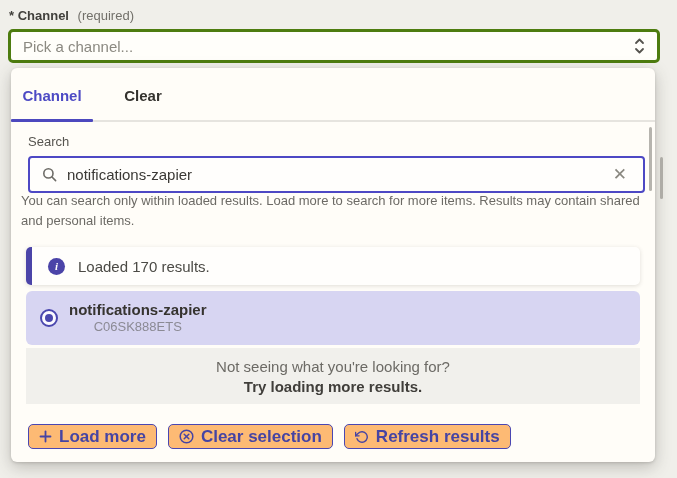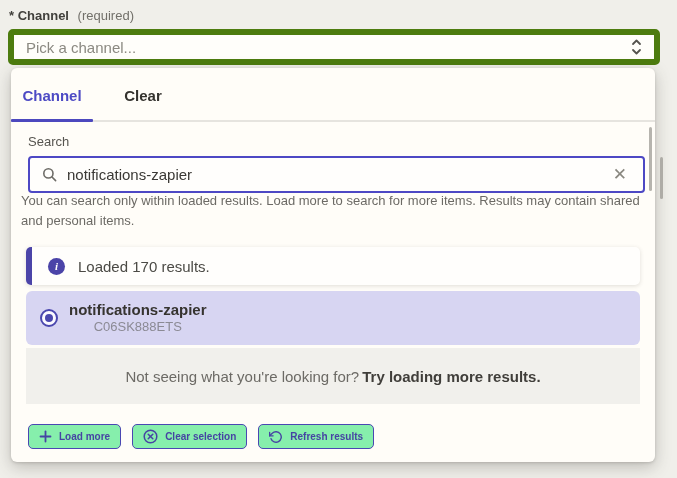--- a/index.html
+++ b/index.html
@@ -13,21 +13,21 @@
   .stage { position:relative; width:677px; height:478px; }
 
   
   .field-label { position:absolute; left:9px; top:8px; font-size:13px; }
   .field-label .name { font-weight:bold; color:#403f3b; }
   .field-label .req  { color:#72706a; margin-left:5px; }
 
   
   .select {
     position:absolute; left:8px; top:29px; width:652px; height:34px;
-    background:#fffefa; border:6px solid #4d7c0f; border-radius:5px;
+    background:#fffefa; border:3px solid #4d7c0f; border-radius:5px;
     display:flex; align-items:center; padding:12px 12px;
   }
   .select .placeholder { font-size:15px; color:#8b8981; flex:1; }
   .select .updown { display:flex; flex-direction:column; align-items:center; color:#55534e; }
 
   
   .panel {
     position:absolute; left:11px; top:68px; width:644px; height:394px;
     background:#fffdf8; border-radius:6px;
     box-shadow:0 5px 16px rgba(60,58,52,.28), 0 1px 3px rgba(60,58,52,.18);
@@ -86,32 +86,32 @@
     display:flex; align-items:center; justify-content:center; margin-right:11px; flex:none;
   }
   .radio .dot { width:8px; height:8px; border-radius:50%; background:#4a47ae; }
   .result-texts { display:flex; flex-direction:column; justify-content:center; }
   .result-title { font-size:15px; font-weight:bold; color:#363430; line-height:18px; }
   .result-sub   { font-size:13px; color:#8b8a94; line-height:16px;text-align:center; }
 
   
   .hint {
     position:absolute; left:15px; top:280px; width:614px; height:56px;
-    background:#f1f0ec; display:flex; flex-direction:row; align-items:center; justify-content:center;
+    background:#f1f0ec; display:flex; flex-direction:column; align-items:center; justify-content:center;
     gap:3px;
   }
   .hint .l1 { font-size:15px; color:#6c6a65; }
   .hint .l2 { font-size:15px; font-weight:bold; color:#403e3a; cursor:pointer; }
 
   
   .actions { position:absolute; left:17px; top:356px; display:flex; gap:11px; }
   .btn {
     height:25px; display:flex; align-items:center; gap:7px;
-    background:#86efac; border:1.5px solid #4a47b2; border-radius:5px;
-    color:#4644a3; font-size:10px; font-weight:bold; padding:4px 10px; cursor:pointer;
+    background:#fdba74; border:1.5px solid #4a47b2; border-radius:5px;
+    color:#4644a3; font-size:17px; font-weight:bold; padding:4px 10px; cursor:pointer;
     font-family:"Liberation Sans", sans-serif;
   }
   .btn svg { display:block; }
 
   
   .panel-scroll-thumb { position:absolute; right:3px; top:59px; width:3px; height:64px; background:#b6b4ae; border-radius:2px; }
   .page-scroll-thumb  { position:absolute; left:660px; top:157px; width:3px; height:42px; background:#aeaca6; border-radius:2px; }
 </style>
 </head>
 <body>

